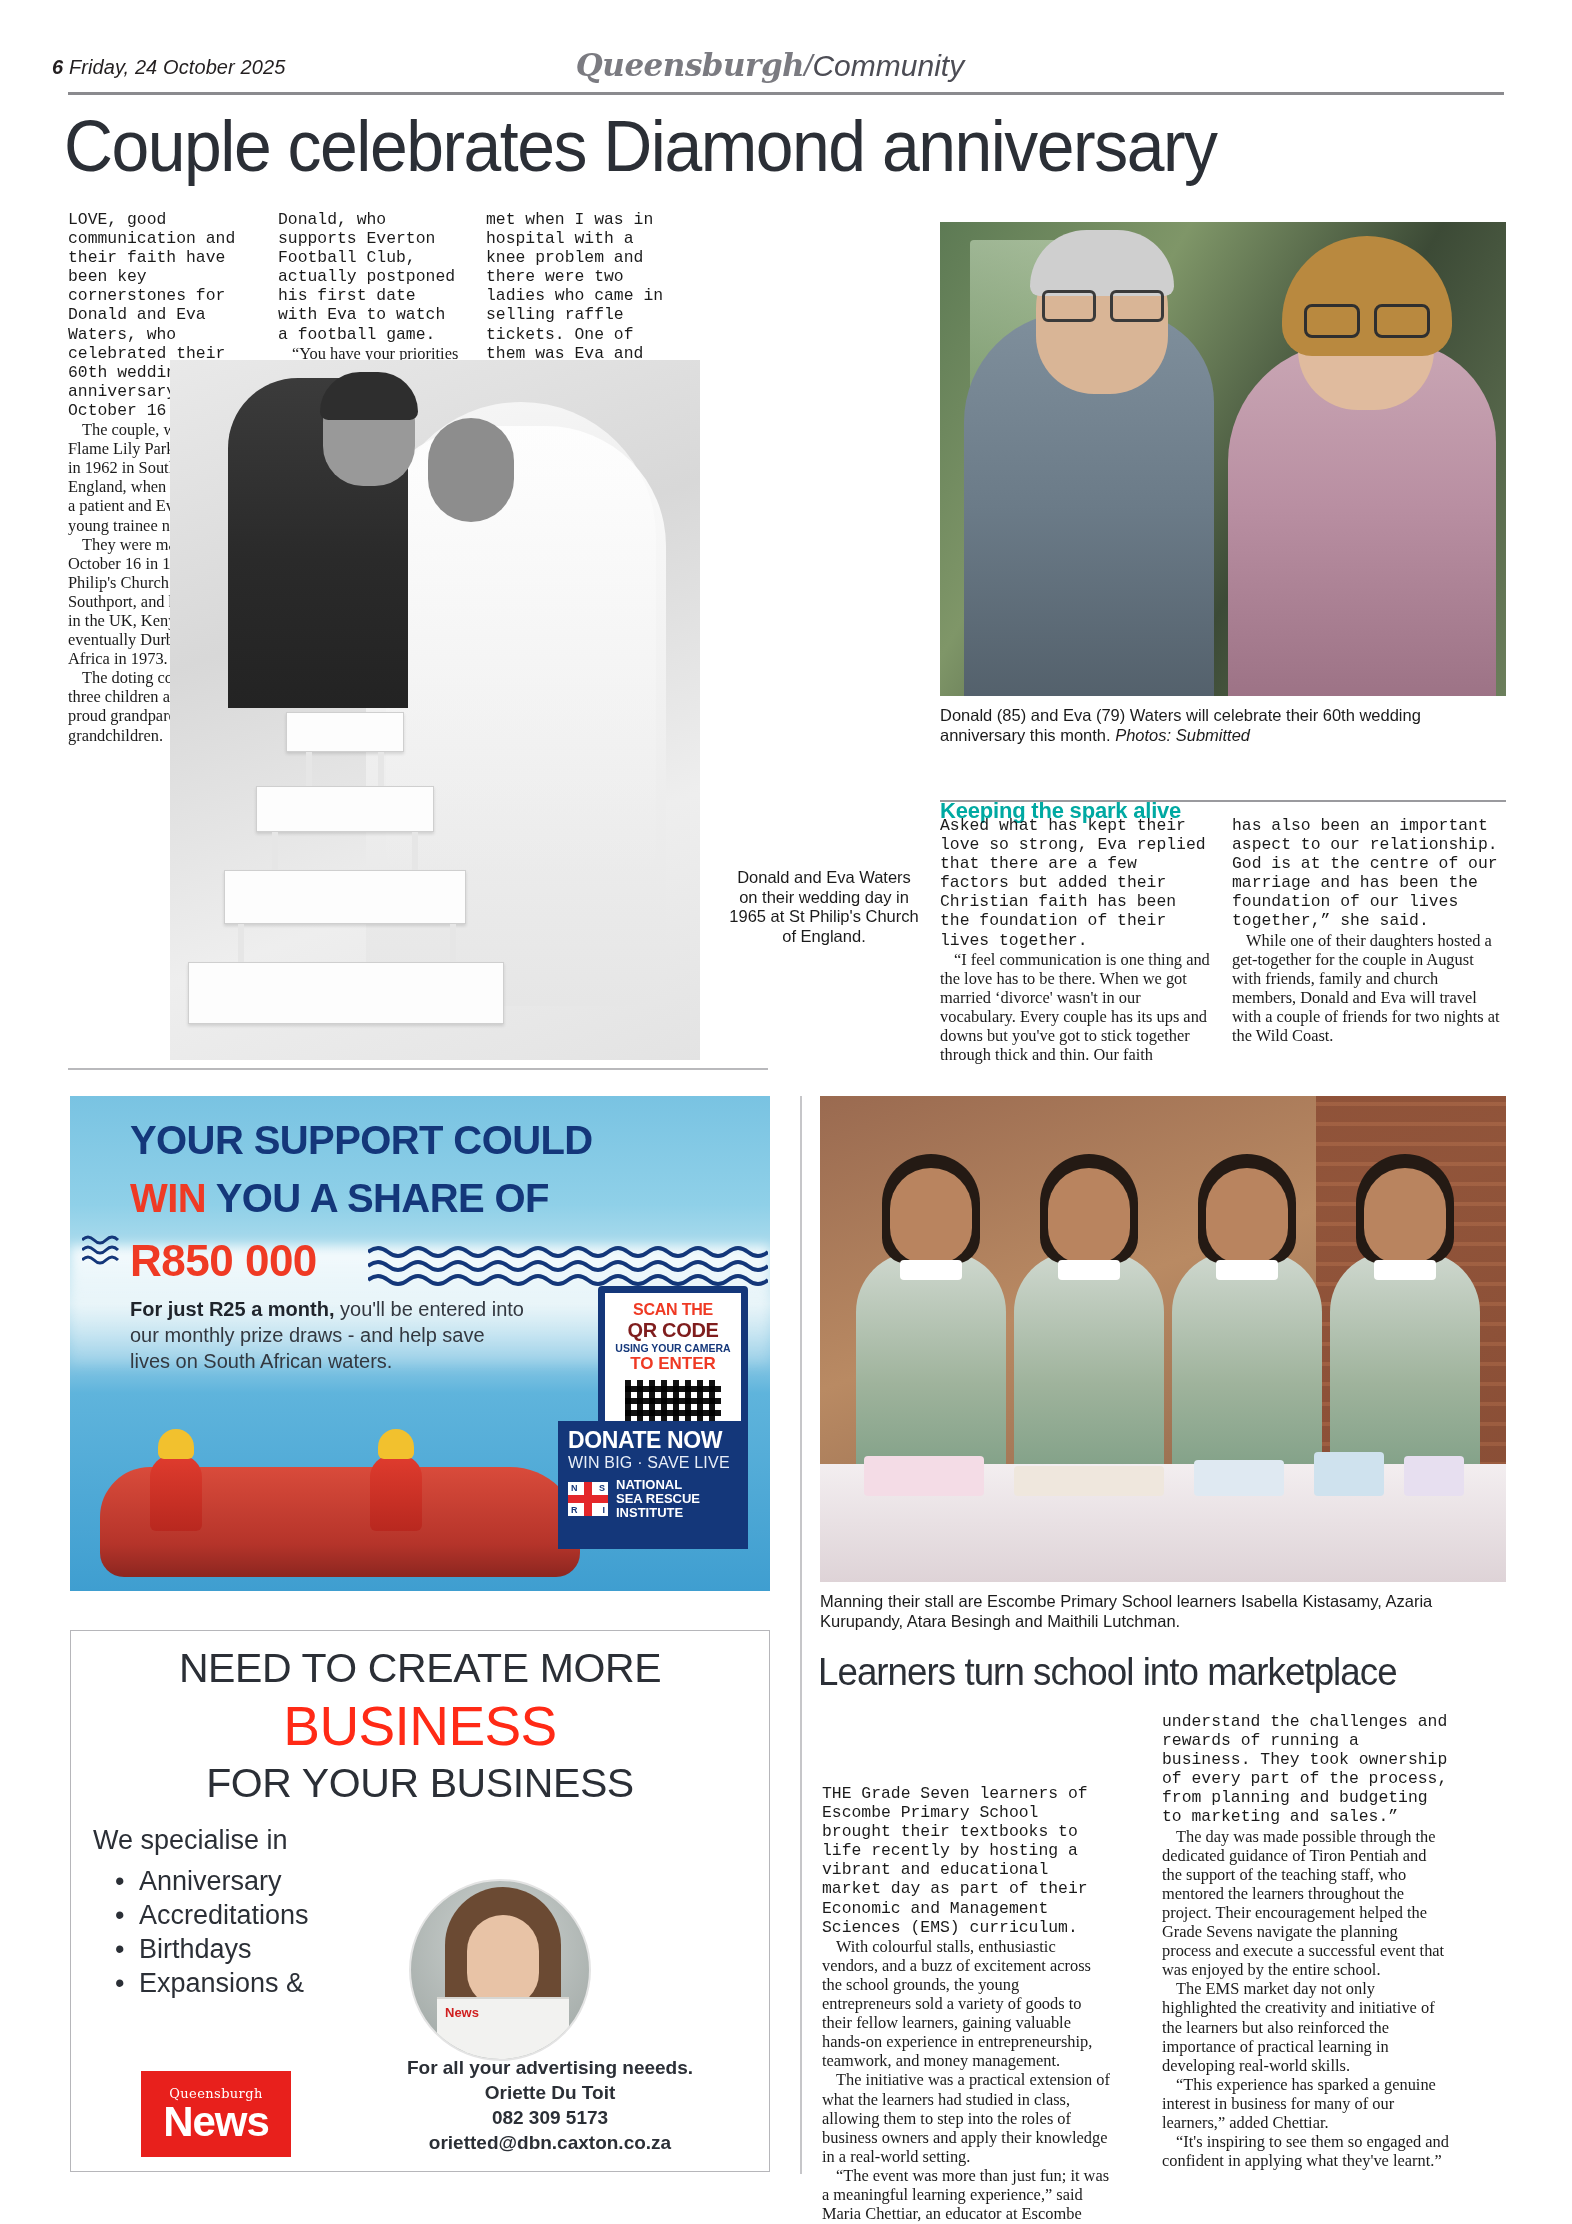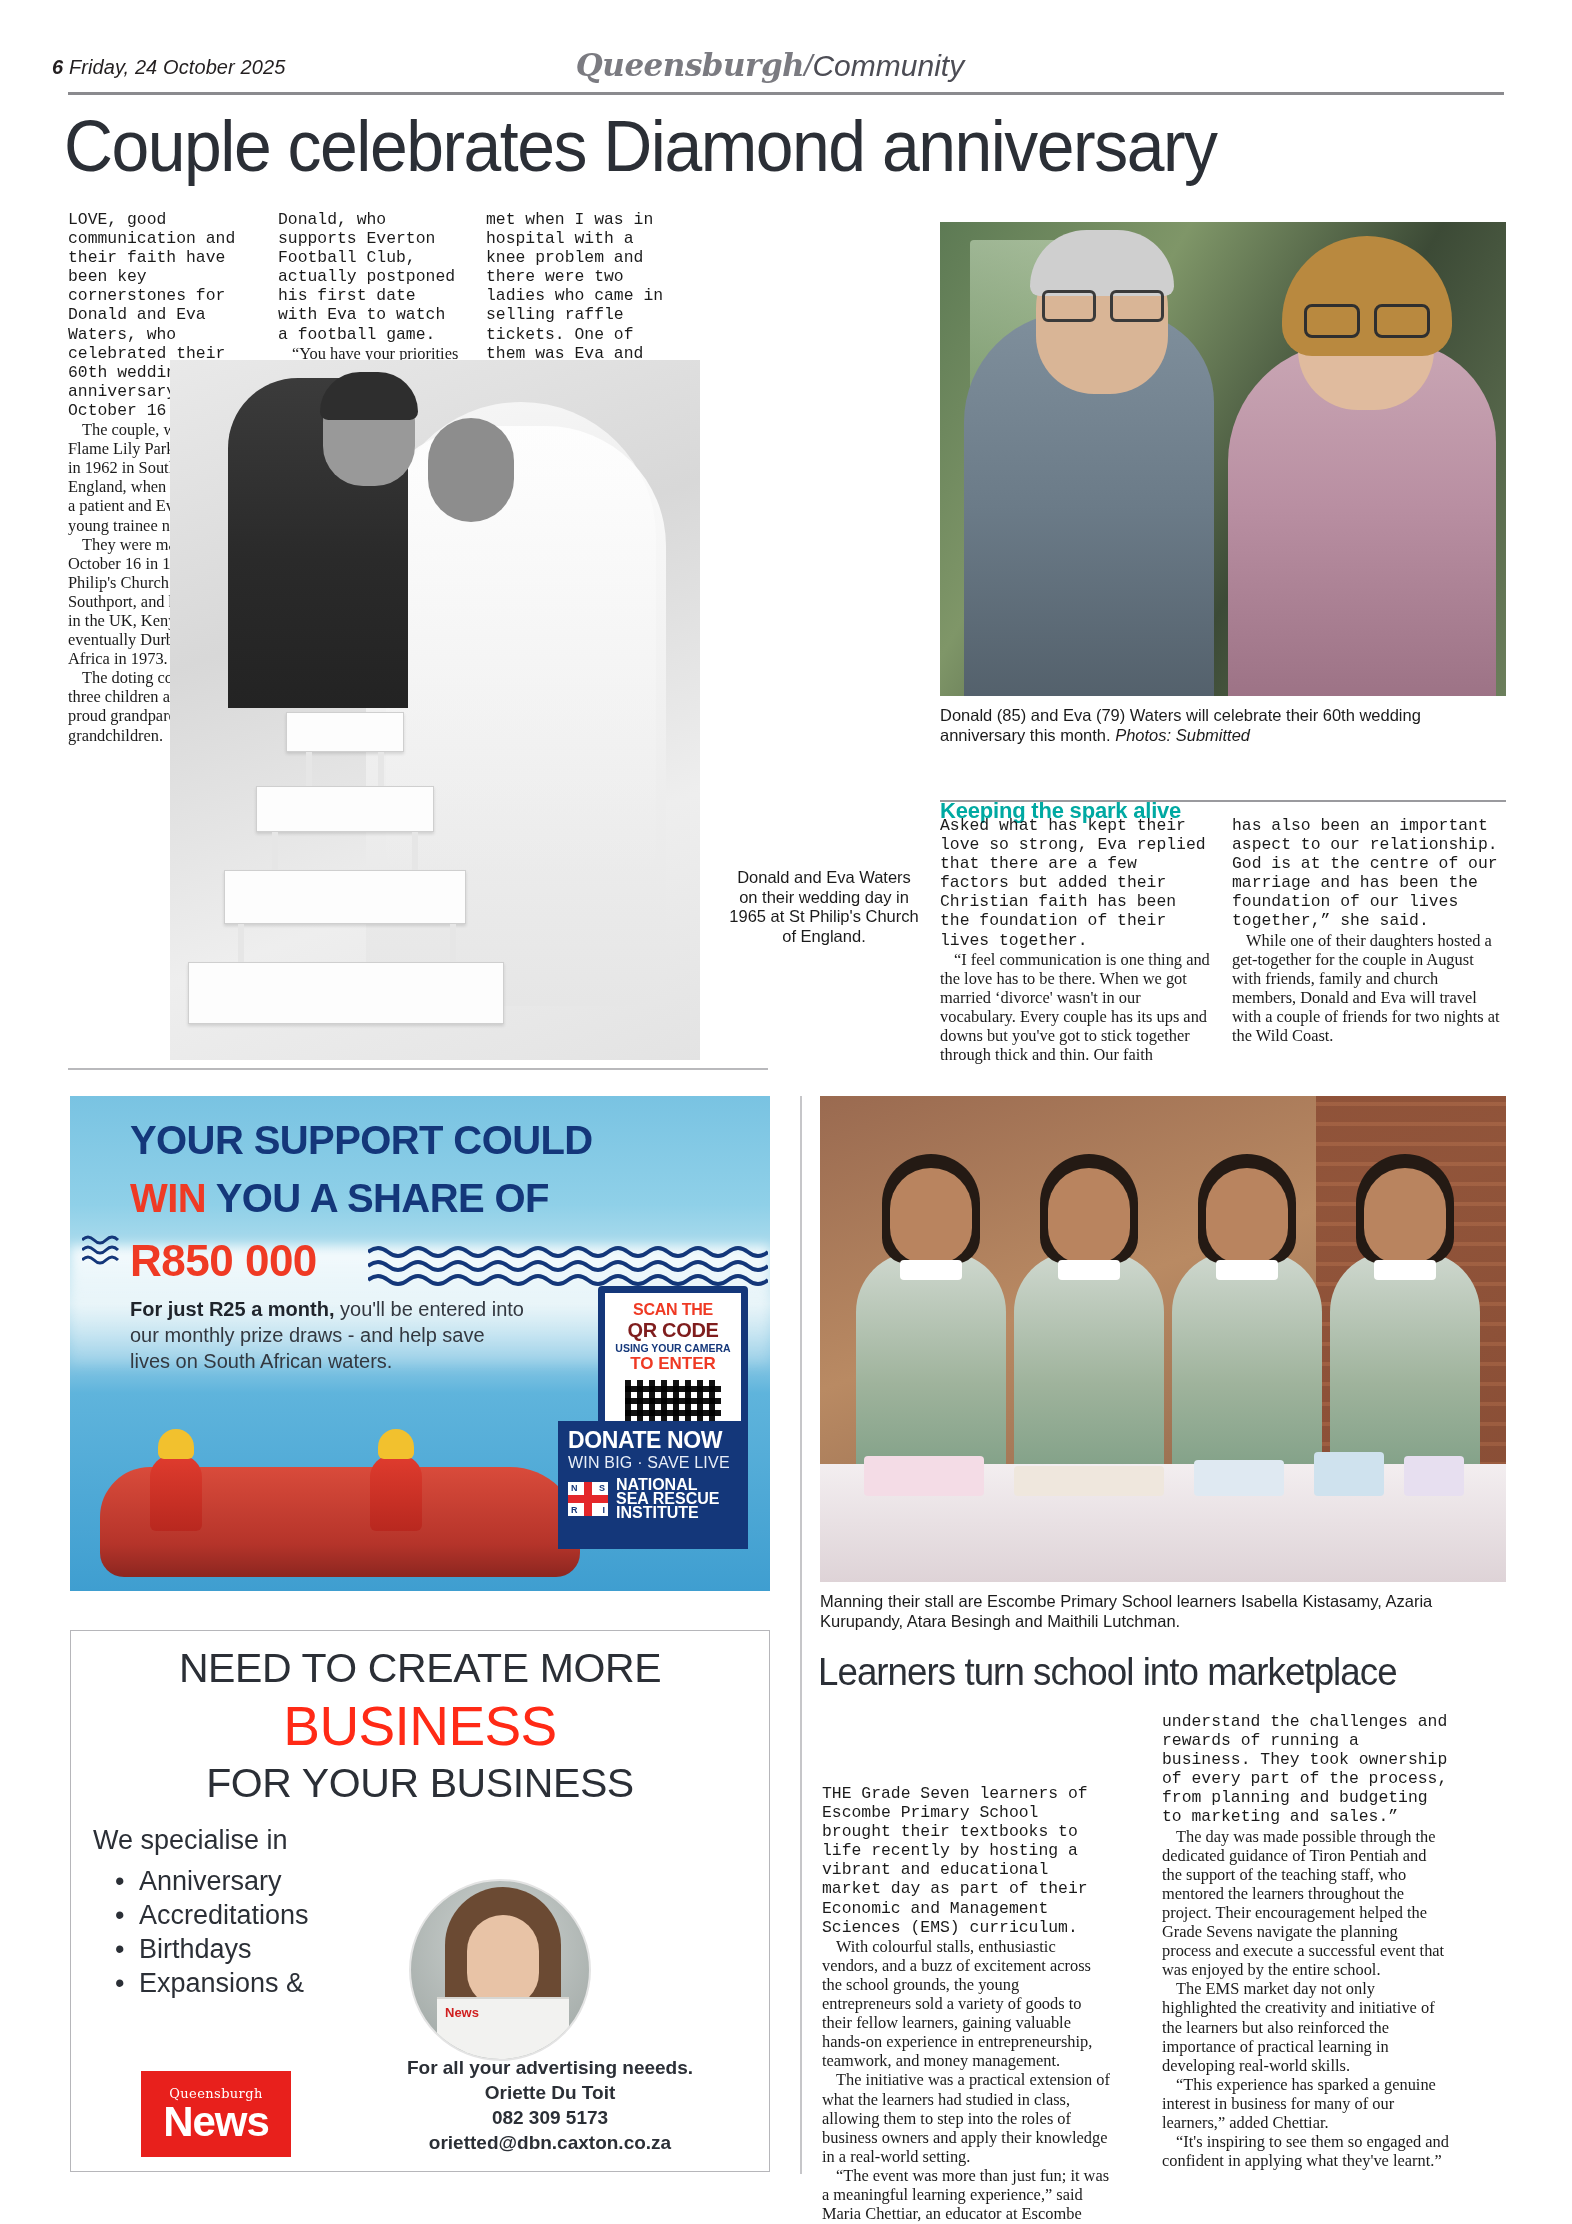--- a/index.html
+++ b/index.html
@@ -253,21 +253,21 @@
     position:absolute; right:22px; bottom:42px; width:190px; height:128px;
     background:#14377a; color:#fff; padding:6px 10px;
   }
   .donate-box .dn { font-family:"Liberation Sans", sans-serif; font-weight:700; font-size:23px; letter-spacing:-.4px;}
   .donate-box .wb { font-family:"Liberation Sans", sans-serif; font-size:16px; letter-spacing:.2px; color:#e8eef8;}
   .nsri-logo { display:flex; align-items:center; gap:8px; margin-top:6px; }
   .nsri-mark { width:40px; height:34px; position:relative; background:#fff; }
   .nsri-mark .cross-v { position:absolute; left:16px; top:0; width:8px; height:34px; background:#e4272a; }
   .nsri-mark .cross-h { position:absolute; left:0; top:13px; width:40px; height:8px; background:#e4272a; }
   .nsri-mark span { position:absolute; font-family:"Liberation Sans",sans-serif; font-size:9px; font-weight:700; color:#14377a; }
-  .nsri-words { font-family:"Liberation Sans", sans-serif; font-weight:700; font-size:16px; line-height:14px; }
+  .nsri-words { font-family:"Liberation Sans", sans-serif; font-weight:700; font-size:13px; line-height:14px; }
   .boat {
     position:absolute; left:30px; bottom:14px; width:480px; height:110px;
     background: linear-gradient(180deg,#d94b3b 0%, #b5342a 70%, #8c2620 100%);
     border-radius: 50px 70px 24px 24px;
   }
   .crew { position:absolute; bottom:60px; width:52px; height:76px;
     background: linear-gradient(180deg,#e03c2e,#b8281f); border-radius:22px 22px 6px 6px; }
   .helmet { position:absolute; top:-26px; left:8px; width:36px; height:30px; background:#f2c12e; border-radius:18px 18px 6px 6px; }
 
   

